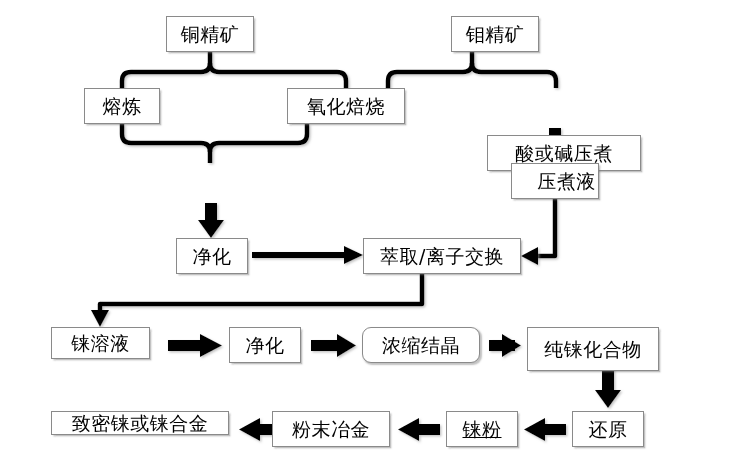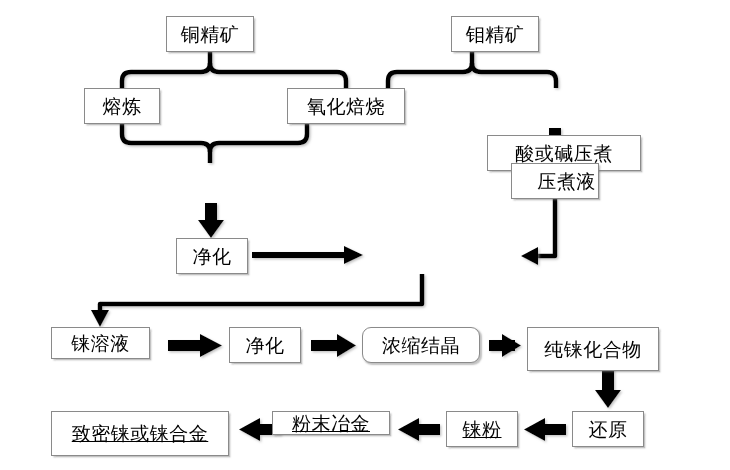--- a/index.html
+++ b/index.html
@@ -125,22 +125,23 @@
     </g>
   </svg>
 
   <div class="node" style="left: 166px; top: 16px; width: 88px; height: 36px; border-color: rgb(138, 138, 138);">铜精矿</div>
   <div class="node" style="left: 428px; top: 16px; width: 88px; height: 36px; border-color: rgb(138, 138, 138); margin-left: 23px;">钼精矿</div>
   <div class="node" style="left: 84px; top: 88px; width: 76px; height: 36px; border-color: rgb(138, 138, 138);">熔炼</div>
   <div class="node" style="left: 287px; top: 88px; width: 118px; height: 36px; border-color: rgb(138, 138, 138);">氧化焙烧</div>
   <div class="node" style="left: 487px; top: 88px; width: 154px; height: 36px; border-color: rgb(138, 138, 138); margin-top: 47px;">酸或碱压煮</div>
   <div class="node" style="left: 511px; top: 163px; width: 88px; height: 36px; border-color: rgb(138, 138, 138); padding-left: 23px;">压煮液</div>
   <div class="node" style="left: 176px; top: 238px; width: 72px; height: 36px; border-color: rgb(138, 138, 138);">净化</div>
+  <div class="node" style="left: 363px; top: 238px; width: 158px; height: 36px; border-color: rgb(138, 138, 138);">萃取/离子交换</div>
   <div class="node" style="left: 51px; top: 327px; width: 99px; height: 32px; border-color: rgb(138, 138, 138);">铼溶液</div>
   <div class="node" style="left: 229px; top: 327px; width: 72px; height: 36px; border-color: rgb(138, 138, 138);">净化</div>
   <div class="node" style="left: 362px; top: 327px; width: 118px; height: 36px; border-color: rgb(138, 138, 138); border-radius: 9px;">浓缩结晶</div>
   <div class="node" style="left: 527px; top: 327px; width: 132px; height: 44px; border-color: rgb(138, 138, 138);">纯铼化合物</div>
-  <div class="node" style="left: 51px; top: 411px; width: 178px; height: 45px; border-color: rgb(138, 138, 138); text-decoration: underline;">致密铼或铼合金</div>
-  <div class="node" style="left: 272px; top: 411px; width: 118px; height: 24px; border-color: rgb(138, 138, 138); text-decoration: underline;">粉末冶金</div>
+  <div class="node" style="left: 51px; top: 411px; width: 178px; height: 24px; border-color: rgb(138, 138, 138);">致密铼或铼合金</div>
+  <div class="node" style="left: 272px; top: 411px; width: 118px; height: 36px; border-color: rgb(138, 138, 138);">粉末冶金</div>
   <div class="node" style="left: 446px; top: 411px; width: 72px; height: 36px; border-color: rgb(138, 138, 138); text-decoration: underline;">铼粉</div>
   <div class="node" style="left: 572px; top: 411px; width: 72px; height: 36px; border-color: rgb(138, 138, 138);">还原</div>
 
 </div>
 
 </body></html>

